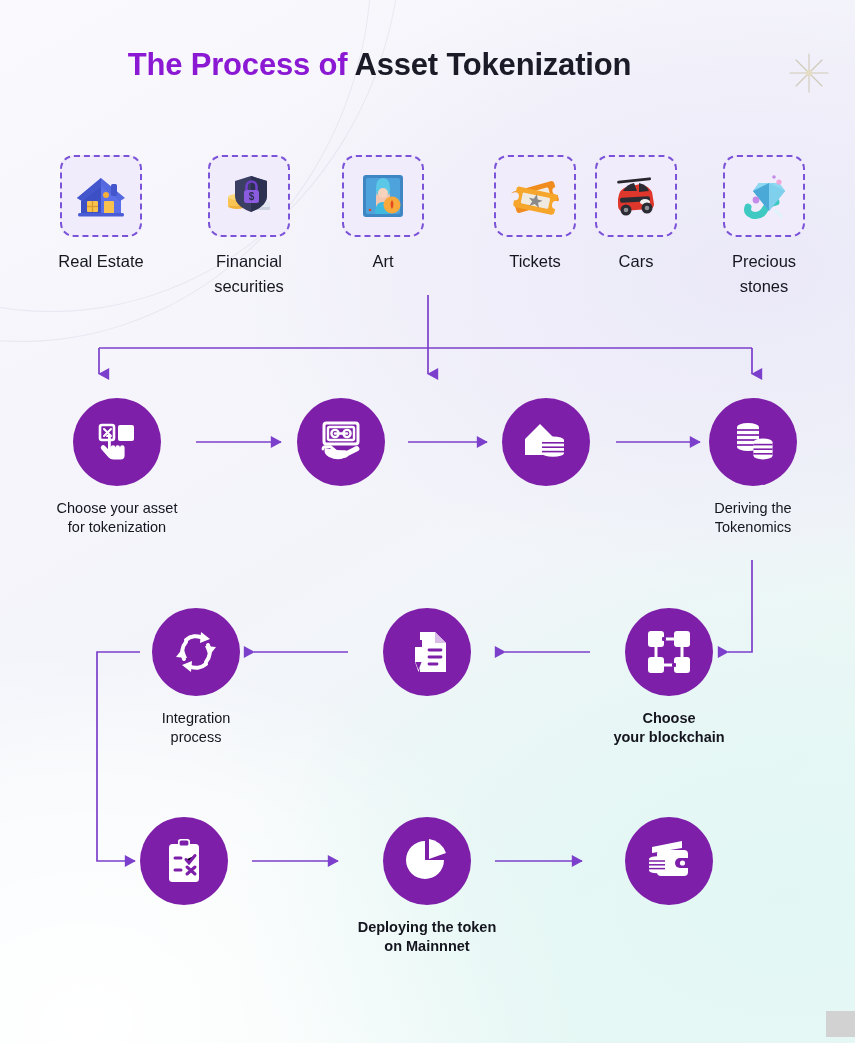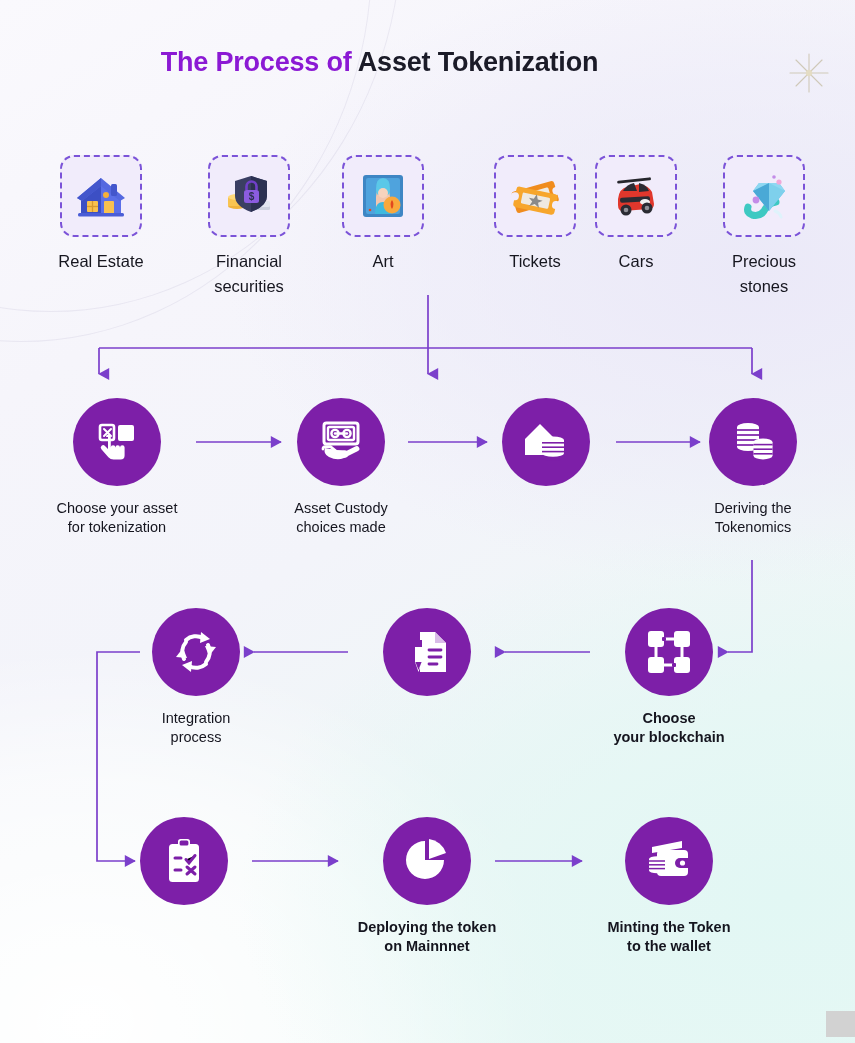--- a/index.html
+++ b/index.html
@@ -34,21 +34,21 @@
 
   .sparkle { position: absolute; }
 
   
   #title {
     position: absolute;
     left: 0;
     top: 47px;
     width: 759px;
     text-align: center;
-    font-size: 27px;
+    font-size: 31px;
     font-weight: bold;
     letter-spacing: -0.2px;
     white-space: nowrap;
   }
   #title .accent { color: #8B19D4; }
   #title .plain  { color: #1b1b28; }
 
   
   .asset {
     position: absolute;
@@ -310,24 +310,20 @@
         <svg width="50" height="50" viewBox="0 0 50 50">
           <rect x="8" y="6" width="34" height="21" rx="2.5" fill="none" stroke="#fff" stroke-width="3"></rect>
           <rect x="12" y="10" width="26" height="13" rx="1.5" fill="none" stroke="#fff" stroke-width="2.4"></rect>
           <path d="M19 16.5 h12" stroke="#fff" stroke-width="2.6" stroke-linecap="round"></path>
           <circle cx="19" cy="16.5" r="3.6" fill="none" stroke="#fff" stroke-width="2.4"></circle>
           <circle cx="31" cy="16.5" r="3.6" fill="none" stroke="#fff" stroke-width="2.4"></circle>
           <path d="M7 32 q0-2.4 2.5-2.4 h5 l6 5 h8 q2.4 0 2.4 2.4 t-2.4 2.4 h-7" fill="none" stroke="#fff" stroke-width="2.8" stroke-linecap="round"></path>
           <path d="M9 31 q-2 6 4 9 q8 4 15 1 l14-7 q2.4-1.4 1-3.6 t-3.8-1 l-10 5" fill="#fff"></path>
         </svg>
       </div>
-      <div class="node-label">
-        <span>Asset Custody</span><br>
-        <span>choices made</span>
-      </div>
     </div>
 
     <div class="node" style="left:461px; top:398px;">
       <div class="node-circle">
         <svg width="50" height="50" viewBox="0 0 50 50">
           <path d="M4 22 L19 7 L34 22 v16 h-30 z" fill="#fff"></path>
           <ellipse cx="32" cy="40" rx="12" ry="4" fill="#7D1FA8"></ellipse>
           <g fill="#fff">
             <ellipse cx="32" cy="23" rx="11" ry="3.6"></ellipse>
             <rect x="21" y="23" width="22" height="4.4"></rect>
@@ -505,20 +501,16 @@
             <rect x="5" y="30.6" width="16" height="3.8"></rect>
               <ellipse cx="13" cy="34.4" rx="8" ry="2.8"></ellipse>
           </g>
           <g stroke="#7D1FA8" stroke-width="1.5" fill="none">
             <path d="M5 25 h16"></path>
               <path d="M5 28.8 h16"></path>
               <path d="M5 32.6 h16"></path>
           </g>
         </svg>
       </div>
-      <div class="node-label">
-        <span>Minting the Token</span><br>
-        <span>to the wallet</span>
-      </div>
     </div>
   </div>
 
 </div>
 
 </body></html>

